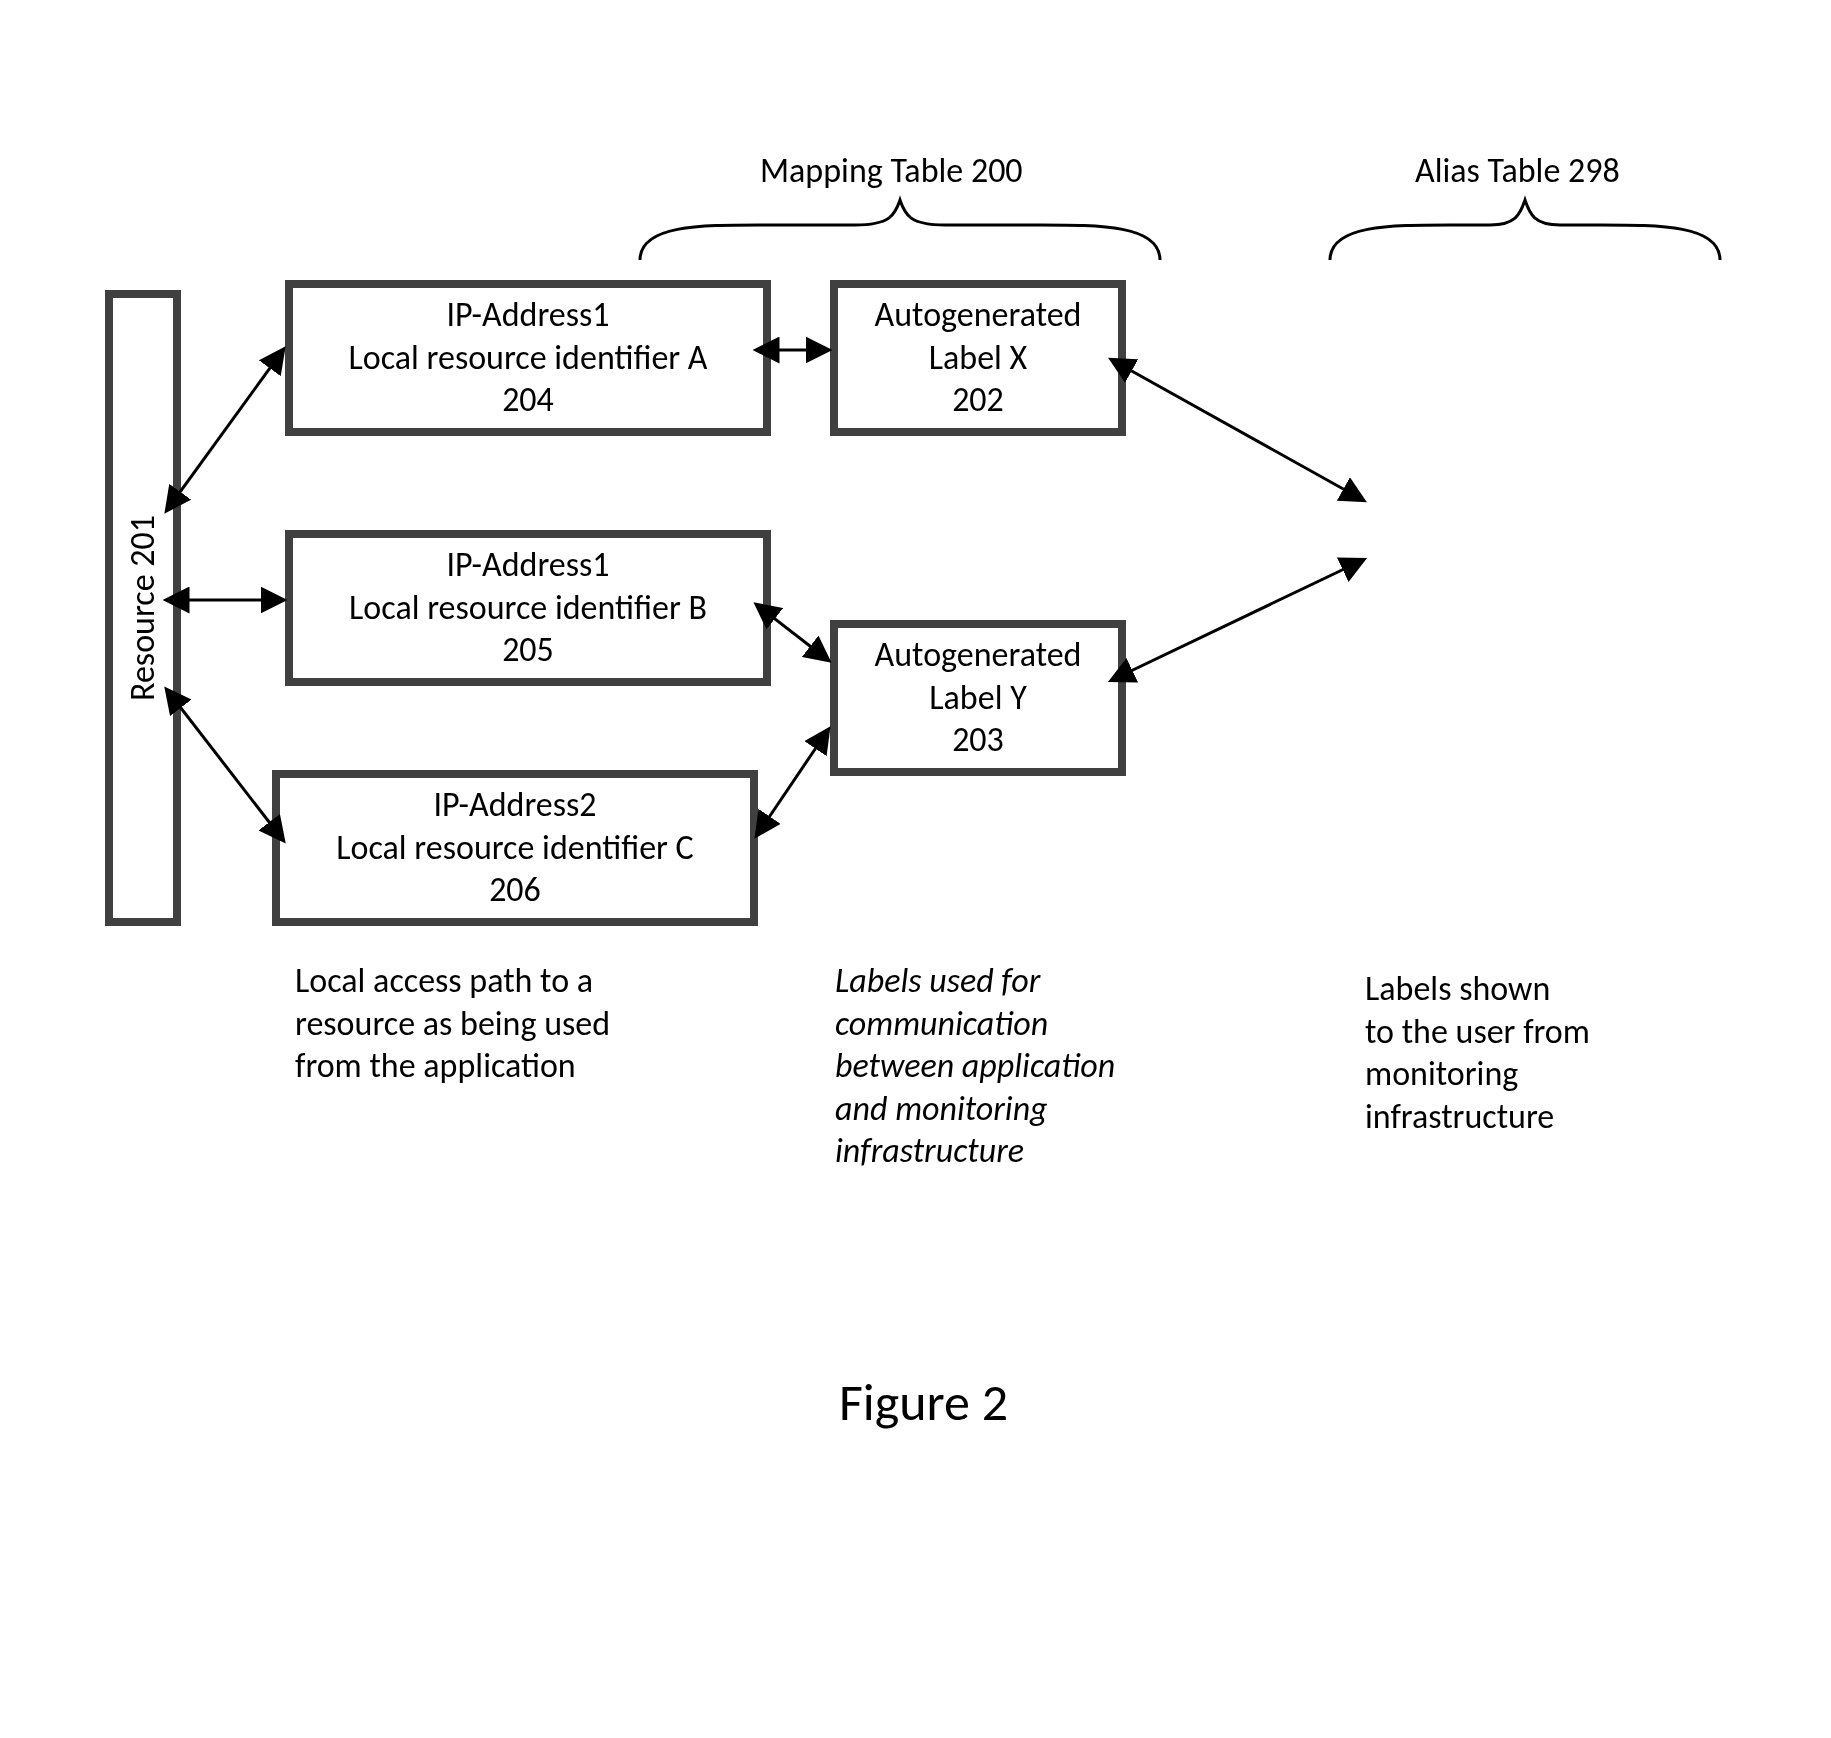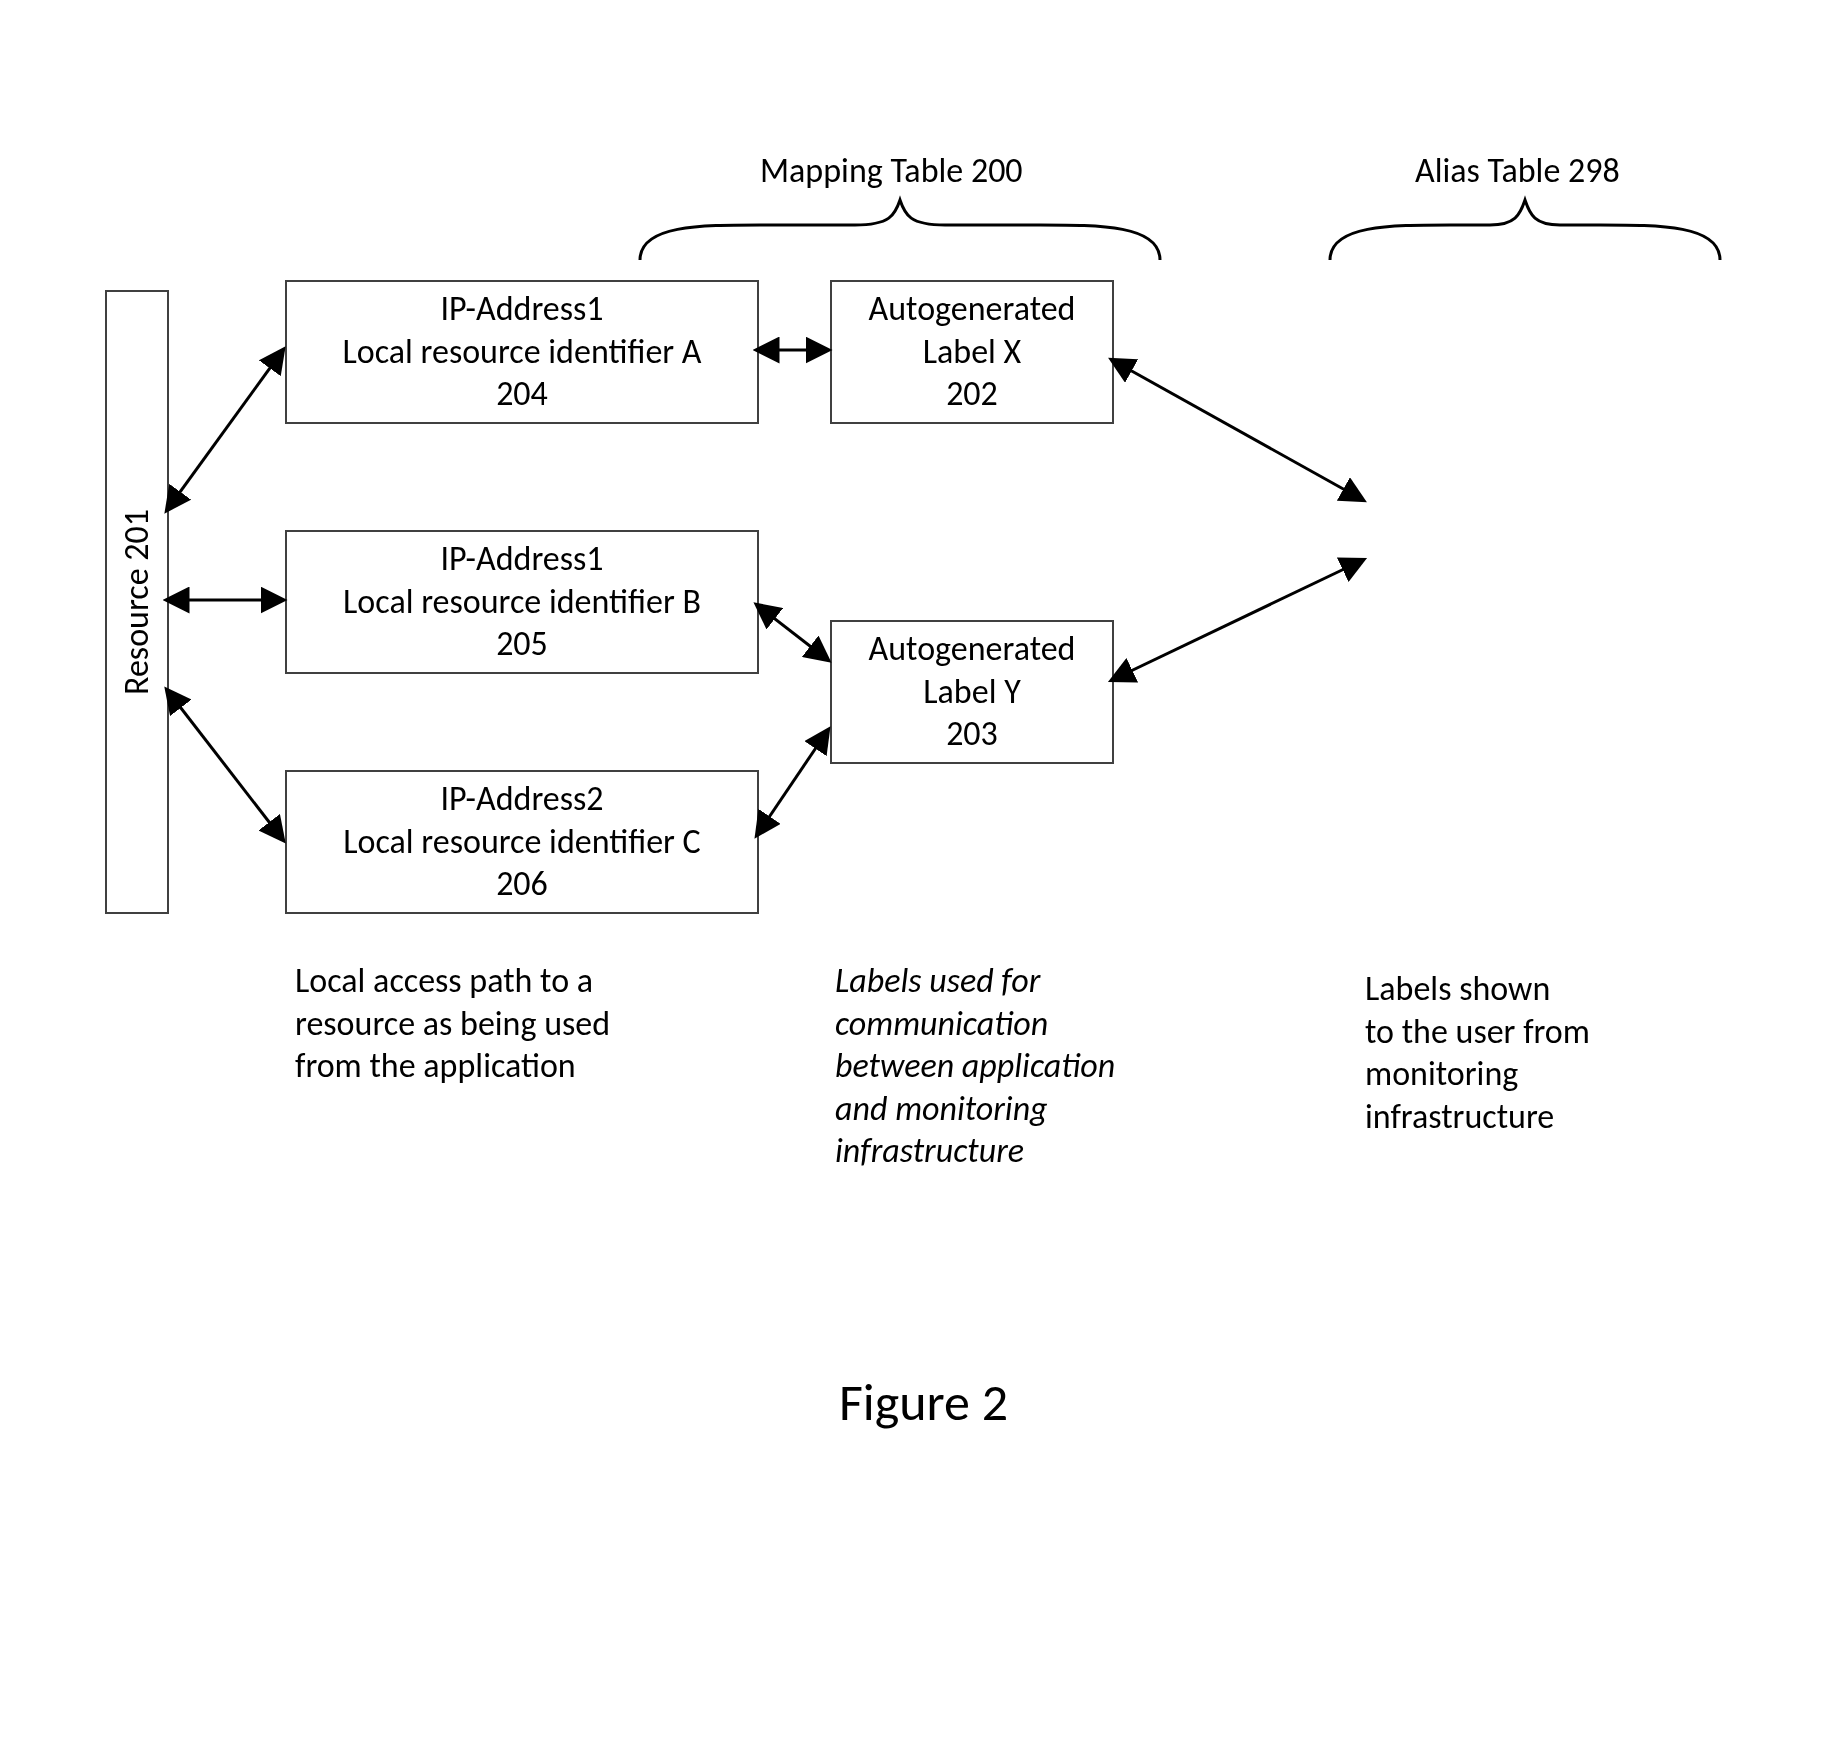--- a/index.html
+++ b/index.html
@@ -10,21 +10,21 @@
     color: #000;
   }
   .canvas {
     position: relative;
     width: 1831px;
     height: 1738px;
     padding-left: 46px;
   }
   .box {
     position: absolute;
-    border: 2px solid #404040;
+    border: 8px solid #404040;
     background: #fff;
     display: flex;
     flex-direction: column;
     align-items: center;
     justify-content: center;
     text-align: center;
     line-height: 1.25;
     white-space: pre-line;
   }
   .vlabel {
@@ -65,21 +65,21 @@
   </div>
 
   <div class="box" style="left:285px; top:280px; width:470px; height:140px; font-size:34px;">IP-Address1
 Local resource identifier A
 204</div>
 
   <div class="box" style="left:285px; top:530px; width:470px; height:140px; font-size:34px;">IP-Address1
 Local resource identifier B
 205</div>
 
-  <div class="box" style="left:285px; top:770px; width:470px; height:140px; font-size:34px;">IP-Address2
+  <div class="box" style="left:272px; top:770px; width:470px; height:140px; font-size:34px;">IP-Address2
 Local resource identifier C
 206</div>
 
   <div class="box" style="left:830px; top:280px; width:280px; height:140px; font-size:34px;">Autogenerated
 Label X
 202</div>
 
   <div class="box" style="left:830px; top:620px; width:280px; height:140px; font-size:34px;">Autogenerated
 Label Y
 203</div>

